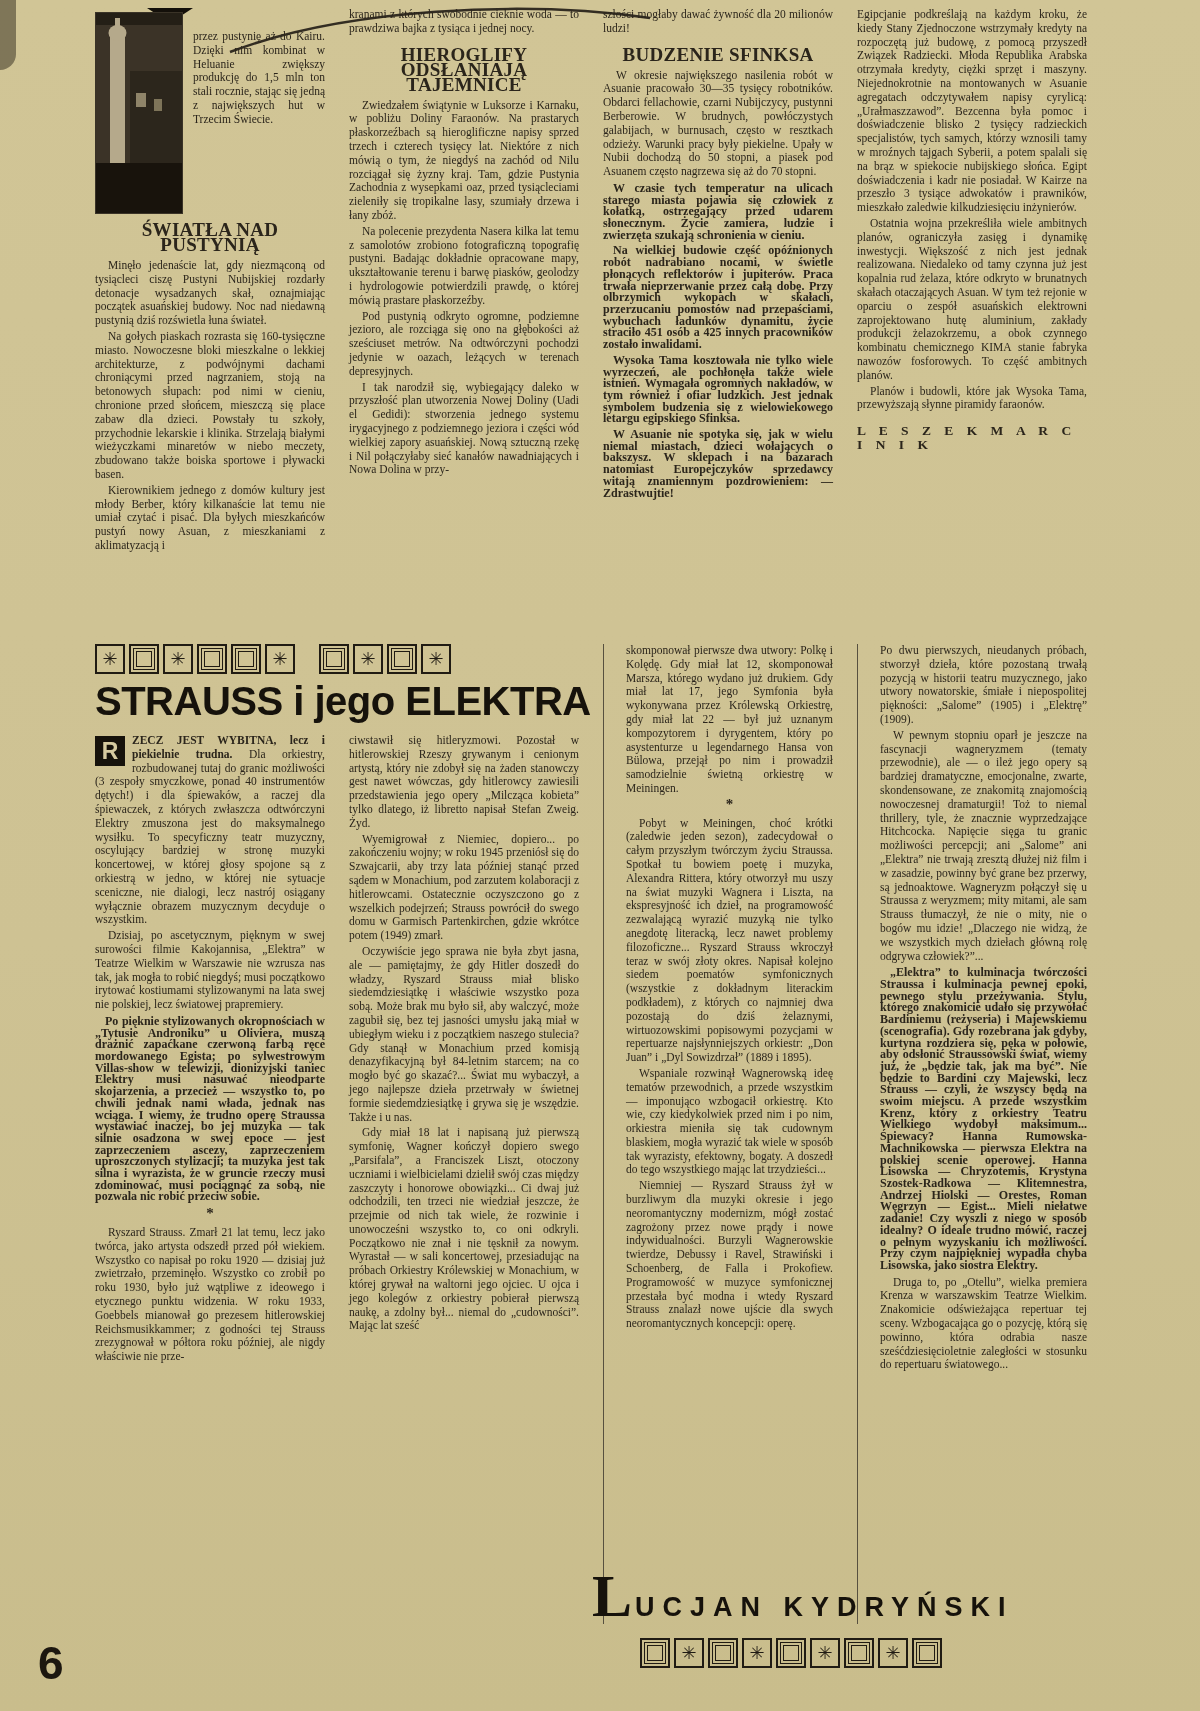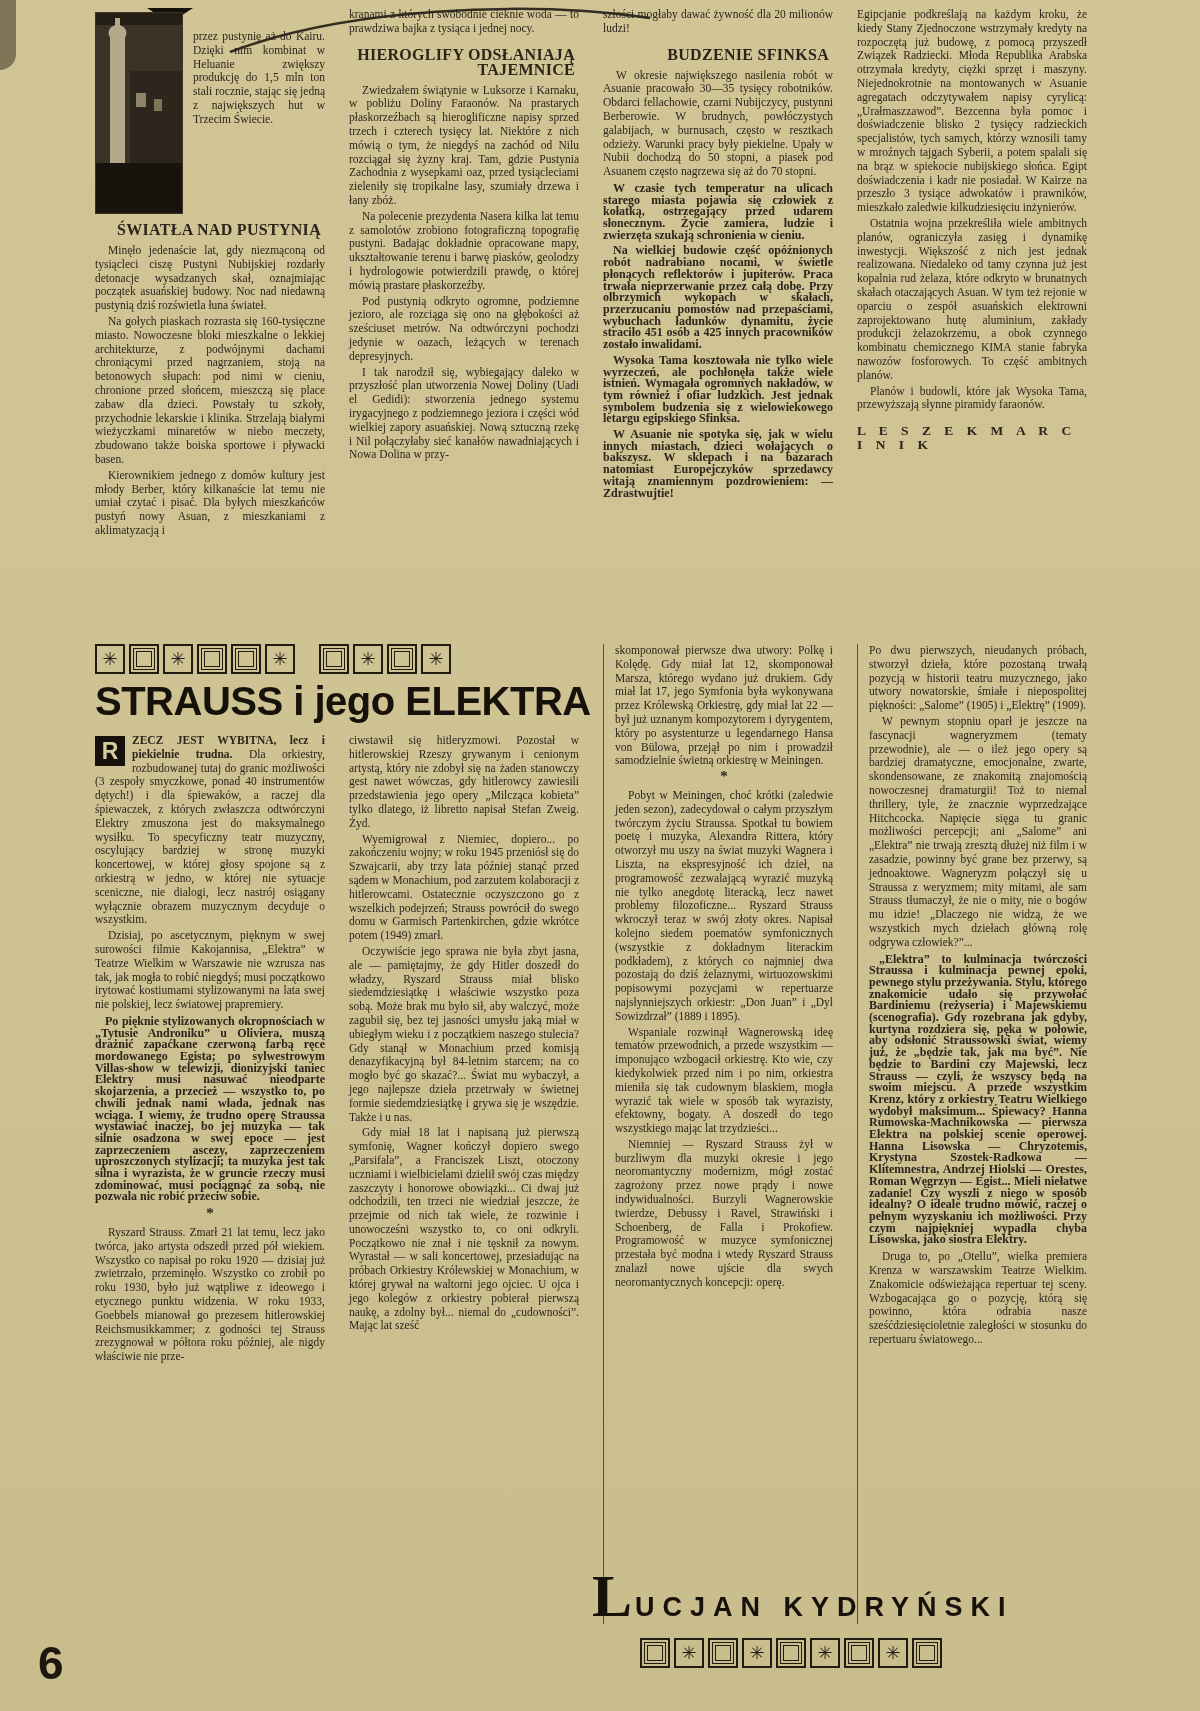--- a/index.html
+++ b/index.html
@@ -15,26 +15,26 @@
   .page{position:absolute;left:95px;top:8px;width:992px}
 
   
   .top{display:flex;gap:24px;height:628px;overflow:hidden}
   .top .col{flex:1 1 0;min-width:0}
   .bottom{display:flex;gap:24px;height:980px;overflow:hidden;margin-top:8px}
   .left-half{flex:0 0 484px;min-width:0}
   .cols2{display:flex;gap:24px}
   .cols2 .col{flex:1 1 0;min-width:0}
   .tallcol{flex:0 0 230px;min-width:0;box-sizing:border-box}
-  .rule{border-left:1px solid #57503f;padding-left:11px}
+  .rule{border-left:1px solid #57503f;padding-left:22px}
 
   p{margin:0 0 2px;text-indent:13px}
   .noind{text-indent:0}
   .fine{font-size:12px;line-height:11.7px;font-weight:bold;margin:4px 0;text-indent:10px}
-  .sech{clear:both;text-align:right;font-size:16px;font-weight:bold;margin:11px 4px 7px;letter-spacing:.3px;line-height:15px}
+  .sech{clear:both;text-align:center;font-size:19px;font-weight:bold;margin:11px 4px 7px;letter-spacing:.3px;line-height:15px}
   .headline{font-family:"Liberation Sans","DejaVu Sans",sans-serif;font-size:40px;font-weight:bold;color:#16120b;margin:6px 0 12px;letter-spacing:-.5px;white-space:nowrap;line-height:1.05;text-align:right}
   .star{text-align:center;font-weight:bold;font-size:15px;margin:2px 0 5px;text-indent:0}
   .byline-m{font-weight:bold;font-size:13.5px;letter-spacing:5px;margin-top:12px;text-align:left}
 
   
   .photo{float:left;width:86px;height:200px;margin:4px 10px 8px 0;border:1px solid #3a3327;background:#3b3327}
   .tri{width:0;height:0;border-left:23px solid transparent;border-right:23px solid transparent;border-top:15px solid #14100a;margin:0 0 7px 52px}
   .orn-row{display:flex;gap:4px;margin:0 0 2px 0;align-items:center}
   .orn-gap{width:16px;flex:0 0 16px}
   .tile{width:30px;height:30px;flex:0 0 30px;border:2px solid #201b13;display:flex;align-items:center;justify-content:center;box-sizing:border-box}
@@ -98,21 +98,21 @@
       <p>I tak narodził się, wybiegający daleko w przyszłość plan utworzenia Nowej Doliny (Uadi el Gedidi): stworzenia jednego systemu irygacyjnego z podziemnego jeziora i części wód wielkiej zapory asuańskiej. Nową sztuczną rzekę i Nil połączyłaby sieć kanałów nawadniających i Nowa Dolina w przy-</p>
     </div>
 
     <div class="col">
       <p class="noind">szłości mogłaby dawać żywność dla 20 milionów ludzi!</p>
       <h3 class="sech">BUDZENIE SFINKSA</h3>
       <p>W okresie największego nasilenia robót w Asuanie pracowało 30—35 tysięcy robotników. Obdarci fellachowie, czarni Nubijczycy, pustynni Berberowie. W brudnych, powłóczystych galabijach, w burnusach, często w resztkach odzieży. Warunki pracy były piekielne. Upały w Nubii dochodzą do 50 stopni, a piasek pod Asuanem często nagrzewa się aż do 70 stopni.</p>
       <p class="fine">W czasie tych temperatur na ulicach starego miasta pojawia się człowiek z kołatką, ostrzegający przed udarem słonecznym. Życie zamiera, ludzie i zwierzęta szukają schronienia w cieniu.</p>
       <p class="fine">Na wielkiej budowie część opóźnionych robót nadrabiano nocami, w świetle płonących reflektorów i jupiterów. Praca trwała nieprzerwanie przez całą dobę. Przy olbrzymich wykopach w skałach, przerzucaniu pomostów nad przepaściami, wybuchach ładunków dynamitu, życie straciło 451 osób a 425 innych pracowników zostało inwalidami.</p>
       <p class="fine">Wysoka Tama kosztowała nie tylko wiele wyrzeczeń, ale pochłonęła także wiele istnień. Wymagała ogromnych nakładów, w tym również i ofiar ludzkich. Jest jednak symbolem budzenia się z wielowiekowego letargu egipskiego Sfinksa.</p>
-      <p class="fine">W Asuanie nie spotyka się, jak w wielu innych miastach, dzieci wołających o bakszysz. W sklepach i na bazarach natomiast Europejczyków sprzedawcy witają znamiennym pozdrowieniem: — Zdrastwujtie!</p>
+      <p class="fine">W Asuanie nie spotyka się, jak w wielu niemal miastach, dzieci wołających o bakszysz. W sklepach i na bazarach natomiast Europejczyków sprzedawcy witają znamiennym pozdrowieniem: — Zdrastwujtie!</p>
     </div>
 
     <div class="col">
       <p class="noind">Egipcjanie podkreślają na każdym kroku, że kiedy Stany Zjednoczone wstrzymały kredyty na rozpoczętą już budowę, z pomocą przyszedł Związek Radziecki. Młoda Republika Arabska otrzymała kredyty, ciężki sprzęt i maszyny. Niejednokrotnie na montowanych w Asuanie agregatach odczytywałem napisy cyrylicą: „Urałmaszzawod”. Bezcenna była pomoc i doświadczenie blisko 2 tysięcy radzieckich specjalistów, tych samych, którzy wznosili tamy w mroźnych tajgach Syberii, a potem spalali się na brąz w spiekocie nubijskiego słońca. Egipt doświadczenia i kadr nie posiadał. W Kairze na przeszło 3 tysiące adwokatów i prawników, mieszkało zaledwie kilkudziesięciu inżynierów.</p>
       <p>Ostatnia wojna przekreśliła wiele ambitnych planów, ograniczyła zasięg i dynamikę inwestycji. Większość z nich jest jednak realizowana. Niedaleko od tamy czynna już jest kopalnia rud żelaza, które odkryto w brunatnych skałach otaczających Asuan. W tym też rejonie w oparciu o zespół asuańskich elektrowni zaprojektowano hutę aluminium, zakłady produkcji żelazokrzemu, a obok czynnego kombinatu chemicznego KIMA stanie fabryka nawozów fosforowych. To część ambitnych planów.</p>
       <p>Planów i budowli, które jak Wysoka Tama, przewyższają słynne piramidy faraonów.</p>
       <div class="byline-m">L E S Z E K   M A R C I N I K</div>
     </div>
 
   </section>

